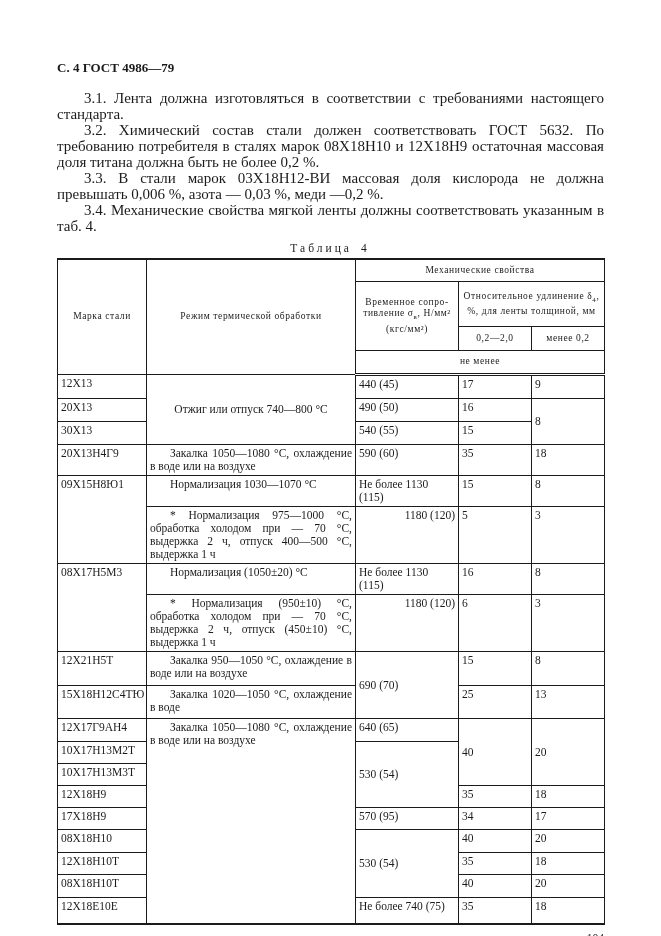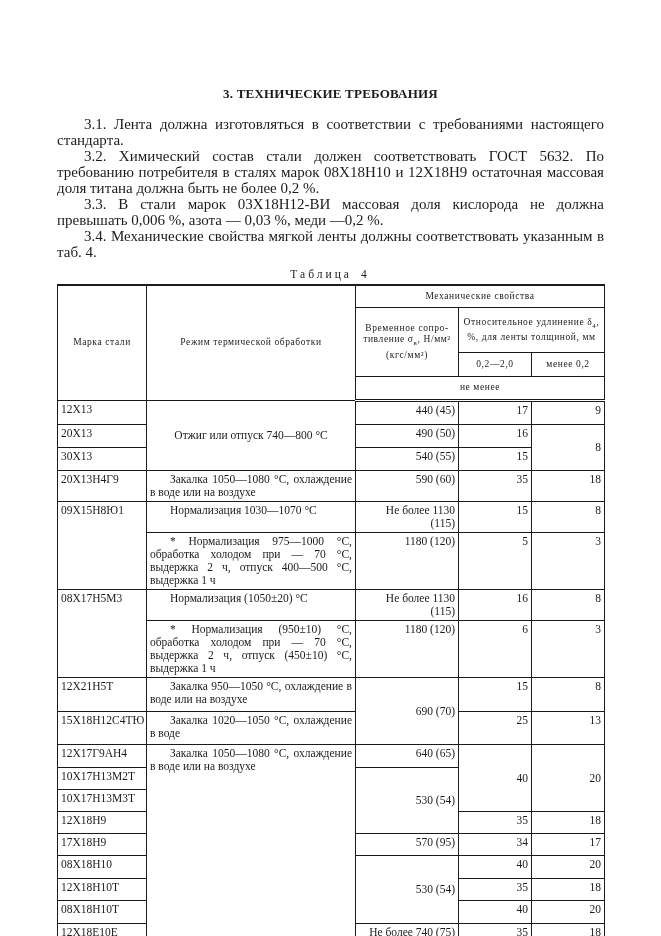--- a/index.html
+++ b/index.html
@@ -54,43 +54,43 @@
   }
   td.treat{
     text-align:justify;vertical-align:top;
     text-indent:20px;
     padding:4px 7px 3px 7px;
   }
   td.treat-center{
     text-align:center;vertical-align:middle;text-indent:0;
   }
   td.val{
-    text-align:right;vertical-align:top;
+    text-align:left;vertical-align:top;
     padding-top:5px;
   }
   td.mid{vertical-align:middle;padding-top:2px;}
   td.right{text-align:right;padding-right:7px;}
   tr.r0{height:24px;} tr.r1{height:23px;} tr.r2{height:23px;}
   tr.r3{height:28px;} tr.r4{height:27px;} tr.r5{height:50px;}
   tr.r6{height:23px;} tr.r7{height:55px;} tr.r8{height:34px;}
   tr.r9{height:33px;} tr.r10{height:23px;} tr.r11{height:22px;}
   tr.r12{height:22px;} tr.r13{height:22px;} tr.r14{height:22px;}
   tr.r15{height:23px;} tr.r16{height:22px;} tr.r17{height:23px;}
   tr.r18{height:26px;}
   .page-number{margin-top:7px;text-align:right;font-size:11.5px;}
   sub{font-size:7px;}
 </style>
 </head>
 <body>
 
 <div class="page">
   <div class="content">
 
-
-    <div class="section-title">3. ТЕХНИЧЕСКИЕ ТРЕБОВАНИЯ</div>
+    <div class="running-header">С. 4 ГОСТ 4986—79</div>
+
 
     <div class="paras">
       <p>3.1. Лента должна изготовляться в соответствии с требованиями настоящего стандарта.</p>
       <p>3.2. Химический состав стали должен соответствовать ГОСТ 5632. По требованию потребителя в сталях марок 08Х18Н10 и 12Х18Н9 остаточная массовая доля титана должна быть не более 0,2 %.</p>
       <p>3.3. В стали марок 03Х18Н12-ВИ массовая доля кислорода не должна превышать 0,006 %, азота — 0,03 %, меди —0,2 %.</p>
       <p>3.4. Механические свойства мягкой ленты должны соответствовать указанным в таб. 4.</p>
     </div>
 
     <div class="table-caption">
       <span class="cap-word">Таблица</span><span class="cap-num">4</span>

